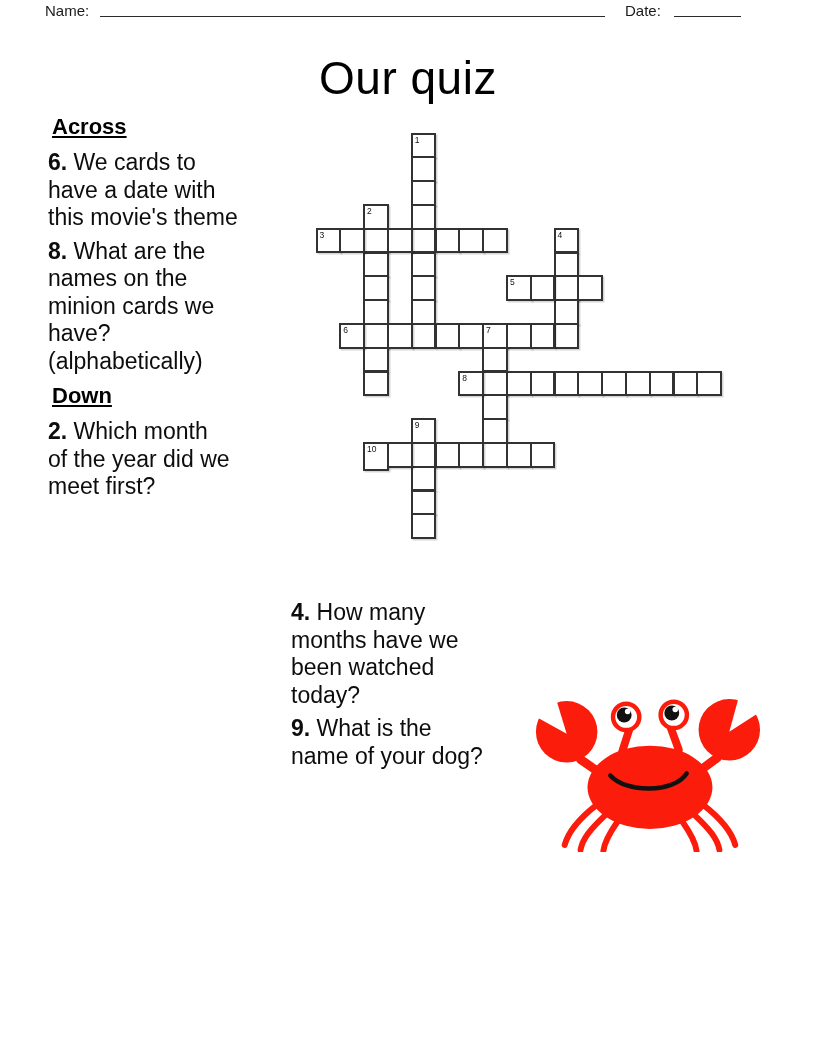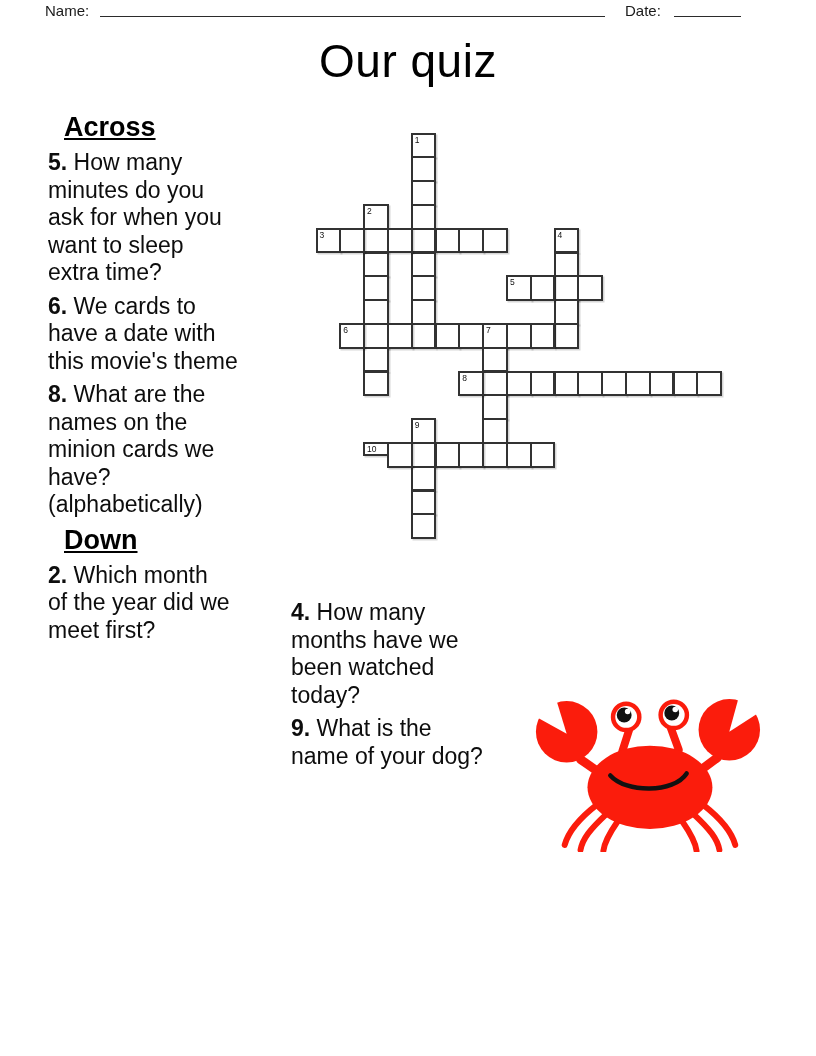--- a/index.html
+++ b/index.html
@@ -4,27 +4,27 @@
 <style>
   html,body{margin:0;padding:0;background:#fff;}
   body{width:816px;height:1056px;position:relative;overflow:hidden;
        font-family:"Liberation Sans","DejaVu Sans",sans-serif;color:#111;}
   .label{position:absolute;font-size:15px;color:#1a1a1a;}
   .name-label{left:45px;top:2px;}
   .date-label{left:625px;top:2px;}
   .write-line{position:absolute;height:15px;border-bottom:1.6px solid #2b2b2b;}
   .name-line{left:100px;top:1px;width:505px;}
   .date-line{left:674px;top:1px;width:67px;}
-  .title{position:absolute;left:0;right:0;top:34px;margin:0;text-align:center;
+  .title{position:absolute;left:0;right:0;top:34px;margin:17px;text-align:center;
          font-size:46px;font-weight:400;color:#000;letter-spacing:0.5px;}
   .col{position:absolute;}
   .col-left{left:48px;top:112px;width:244px;}
   .col-mid{left:291px;top:599px;width:238px;}
-  .heading{font-size:27px;font-weight:bold;text-decoration:underline;
-           line-height:30px;margin:0 0 7px 16px;color:#000;}
+  .heading{font-size:22px;font-weight:bold;text-decoration:underline;
+           line-height:30px;margin:0 0 7px 4px;color:#000;}
   .clue{font-size:23px;line-height:27.5px;margin:0 0 6px 0;color:#0d0d0d;}
   .clue .num{font-weight:bold;}
   .clue .txt{white-space:pre-line;}
   #grid{position:absolute;left:0;top:0;width:816px;height:1056px;}
   .cell{position:absolute;box-sizing:border-box;background:#fff;
         border:2px solid #323232;box-shadow:1.5px 1.5px 0 rgba(0,0,0,0.16);}
   .cellnum{position:absolute;top:0;left:2px;font-size:8.5px;line-height:10px;color:#111;}
   .crab{position:absolute;left:527px;top:688px;width:238px;height:164px;}
   .crab .red-fill{fill:var(--crab-red,#fb1c0c);}
   .crab .red-stroke{stroke:var(--crab-red,#fb1c0c);fill:none;stroke-linecap:round;}
@@ -112,38 +112,33 @@
       <div class="cell" style="left: 648.7px; top: 370.5px; width: 25.8px; height: 25.8px; border-color: rgb(50, 50, 50);"></div>
       <div class="cell" style="left: 672.5px; top: 370.5px; width: 25.8px; height: 25.8px; border-color: rgb(50, 50, 50);"></div>
       <div class="cell" style="left: 696.3px; top: 370.5px; width: 25.8px; height: 25.8px; border-color: rgb(50, 50, 50);"></div>
       <div class="cell" style="left: 410.7px; top: 418.1px; width: 25.8px; height: 25.8px; border-color: rgb(50, 50, 50);">
         <span class="cellnum">9</span>
       </div>
       <div class="cell" style="left: 410.7px; top: 441.9px; width: 25.8px; height: 25.8px; border-color: rgb(50, 50, 50);"></div>
       <div class="cell" style="left: 410.7px; top: 465.7px; width: 25.8px; height: 25.8px; border-color: rgb(50, 50, 50);"></div>
       <div class="cell" style="left: 410.7px; top: 489.5px; width: 25.8px; height: 25.8px; border-color: rgb(50, 50, 50);"></div>
       <div class="cell" style="left: 410.7px; top: 513.3px; width: 25.8px; height: 25.8px; border-color: rgb(50, 50, 50);"></div>
-      <div class="cell" style="left: 363.1px; top: 441.9px; width: 25.8px; height: 14px; border-color: rgb(50, 50, 50);">
+      <div class="cell" style="left: 363.1px; top: 441.9px; width: 25.8px; height: 29px; border-color: rgb(50, 50, 50);">
         <span class="cellnum">10</span>
       </div>
       <div class="cell" style="left: 386.9px; top: 441.9px; width: 25.8px; height: 25.8px; border-color: rgb(50, 50, 50);"></div>
       <div class="cell" style="left: 434.5px; top: 441.9px; width: 25.8px; height: 25.8px; border-color: rgb(50, 50, 50);"></div>
       <div class="cell" style="left: 458.3px; top: 441.9px; width: 25.8px; height: 25.8px; border-color: rgb(50, 50, 50);"></div>
       <div class="cell" style="left: 505.9px; top: 441.9px; width: 25.8px; height: 25.8px; border-color: rgb(50, 50, 50);"></div>
       <div class="cell" style="left: 529.7px; top: 441.9px; width: 25.8px; height: 25.8px; border-color: rgb(50, 50, 50);"></div>
     </div>
 
   <div class="col col-left">
     <div class="heading">Across</div>
     <div id="across-clues">
-        <div class="clue"><span class="num">5.</span> <span class="txt">How many
-minutes do you
-ask for when you
-want to sleep
-extra time?</span></div>
         <div class="clue"><span class="num">6.</span> <span class="txt">We cards to
 have a date with
 this movie's theme</span></div>
         <div class="clue"><span class="num">8.</span> <span class="txt">What are the
 names on the
 minion cards we
 have?
 (alphabetically)</span></div>
       </div>
     <div class="heading">Down</div>

